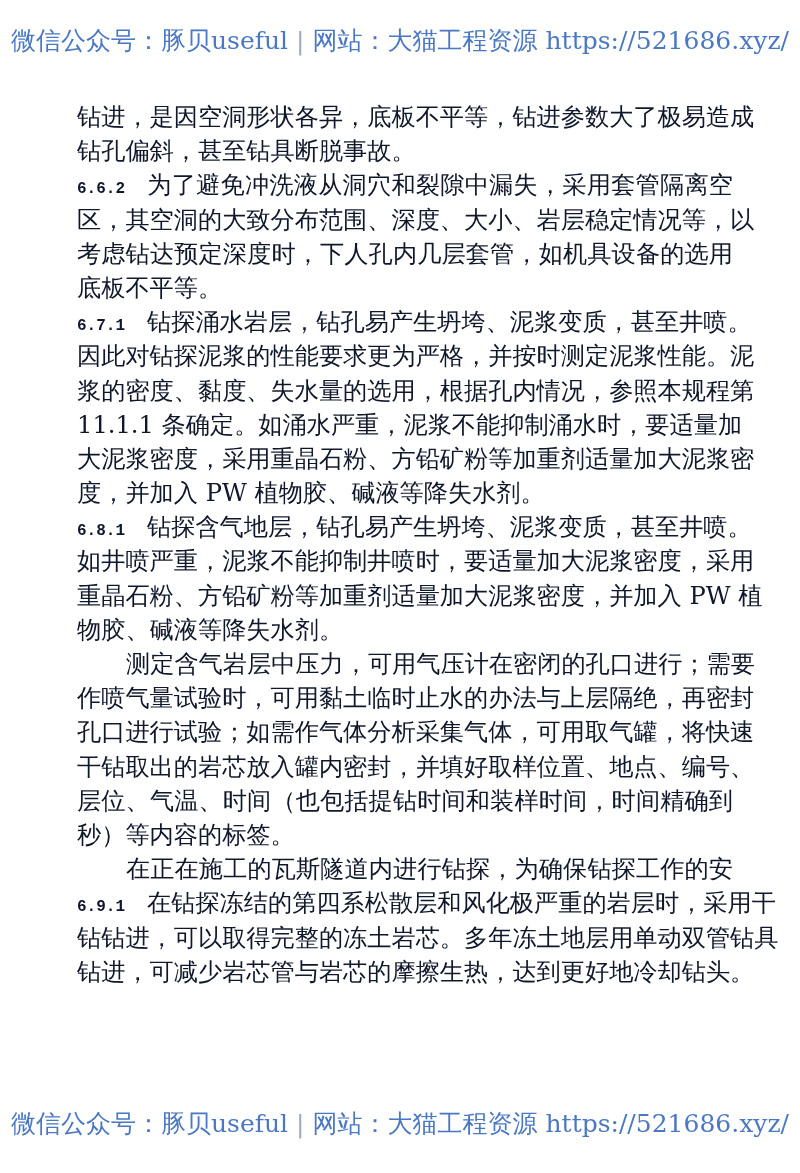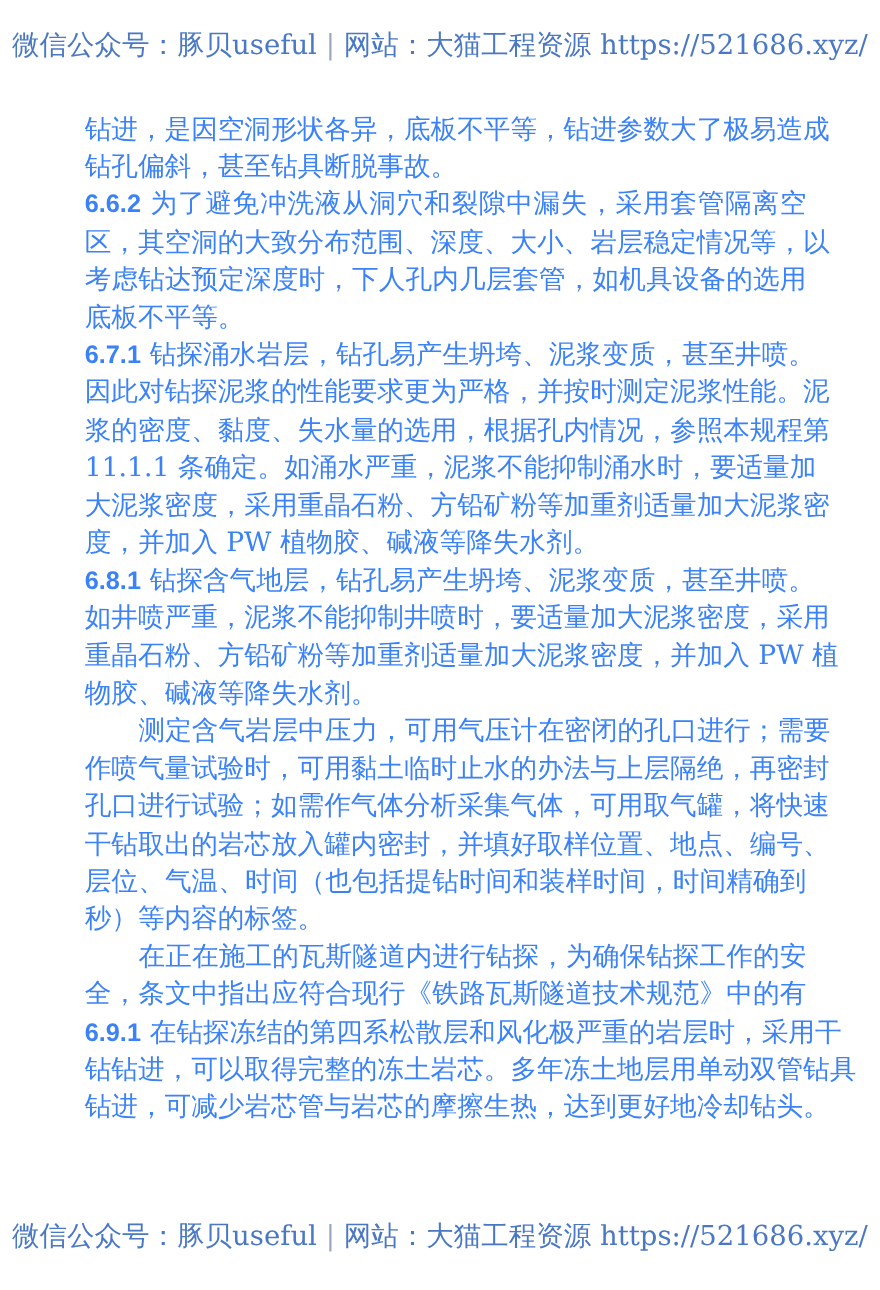--- a/index.html
+++ b/index.html
@@ -8,26 +8,26 @@
       position: absolute; left: 0; width: 800px; text-align: center;
       font-family: "DejaVu Serif", serif; font-size: 25px; color: #4a78c2;
       letter-spacing: 0px; white-space: nowrap;
     }
     .watermark .sep { color: #9aa9c0; margin: 0 8px; }
     .watermark.top { top: 24px; }
     .watermark.bottom { top: 1107px; }
     .page {
       position: absolute; left: 77px; top: 100px; width: 656px;
       font-family: "DejaVu Serif", serif; font-size: 24.2px; line-height: 34.2px;
-      color: #3b82f6;
+      color: #0f172a;
     }
     .line { white-space: nowrap; height: 34.2px; overflow: visible; text-align: justify; text-align-last: justify; }
     .line.last { text-align: left; text-align-last: left; }
     .line.indent { padding-left: 49px; }
-    .clause { font-weight: bold; font-family: Liberation Sans, sans-serif; font-size: 23px; margin-right: 8px; }
+    .clause { font-weight: bold; font-family: Liberation Mono, monospace; font-size: 16px; margin-right: 22px; }
   </style>
 </head>
 <body>
 
 <div class="watermark top">
   <span>微信公众号：豚贝useful</span><span class="sep">|</span><span>网站：大猫工程资源 https://521686.xyz/</span>
 </div>
 
 <div class="page">
   <div class="line"><span>钻进，是因空洞形状各异，底板不平等，钻进参数大了极易造成</span></div>
@@ -46,21 +46,20 @@
   <div class="line"><span>如井喷严重，泥浆不能抑制井喷时，要适量加大泥浆密度，采用</span></div>
   <div class="line"><span>重晶石粉、方铅矿粉等加重剂适量加大泥浆密度，并加入 PW 植</span></div>
   <div class="line last"><span>物胶、碱液等降失水剂。</span></div>
   <div class="line indent"><span>测定含气岩层中压力，可用气压计在密闭的孔口进行；需要</span></div>
   <div class="line"><span>作喷气量试验时，可用黏土临时止水的办法与上层隔绝，再密封</span></div>
   <div class="line"><span>孔口进行试验；如需作气体分析采集气体，可用取气罐，将快速</span></div>
   <div class="line"><span>干钻取出的岩芯放入罐内密封，并填好取样位置、地点、编号、</span></div>
   <div class="line"><span>层位、气温、时间（也包括提钻时间和装样时间，时间精确到</span></div>
   <div class="line last"><span>秒）等内容的标签。</span></div>
   <div class="line indent"><span>在正在施工的瓦斯隧道内进行钻探，为确保钻探工作的安</span></div>
-  <div class="line"><span>全，条文中指出应符合现行《铁路瓦斯隧道技术规范》中的有</span></div>
   <div class="line"><span class="clause">6.9.1</span><span>在钻探冻结的第四系松散层和风化极严重的岩层时，采用干</span></div>
   <div class="line"><span>钻钻进，可以取得完整的冻土岩芯。多年冻土地层用单动双管钻具</span></div>
   <div class="line last"><span>钻进，可减少岩芯管与岩芯的摩擦生热，达到更好地冷却钻头。</span></div>
 </div>
 
 <div class="watermark bottom">
   <span>微信公众号：豚贝useful</span><span class="sep">|</span><span>网站：大猫工程资源 https://521686.xyz/</span>
 </div>
 
 </body></html>

